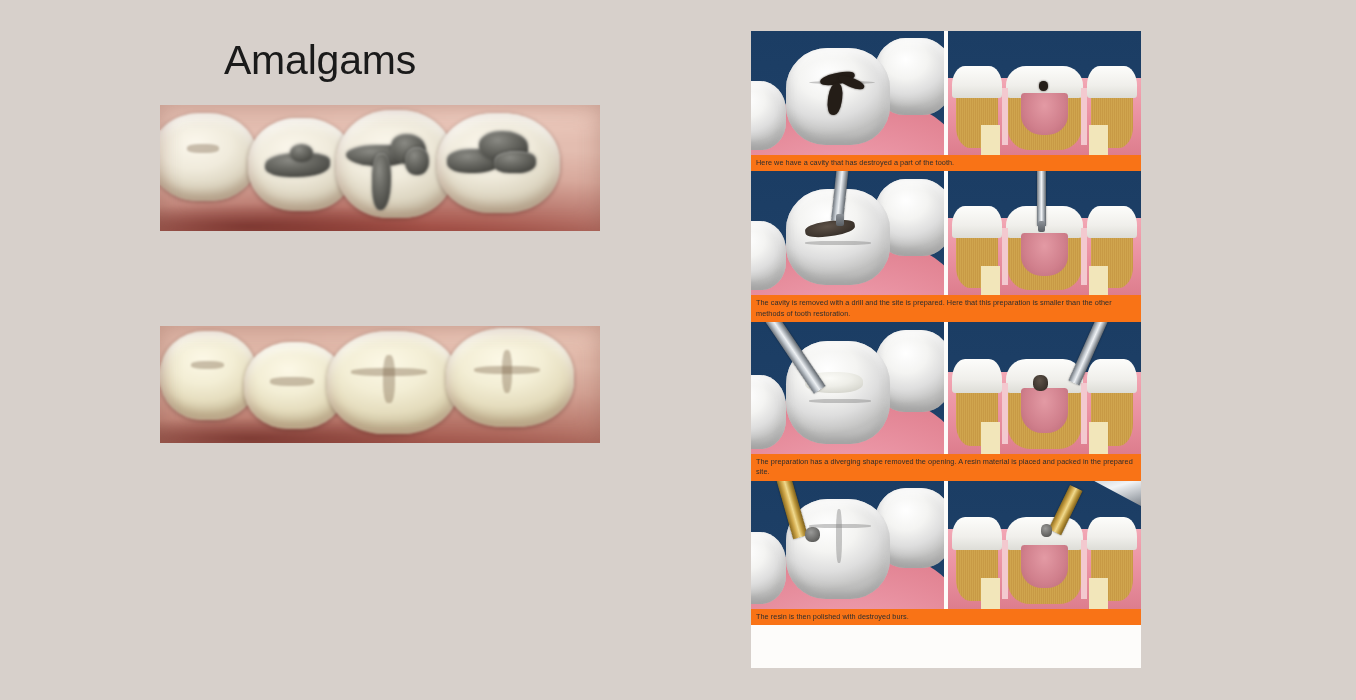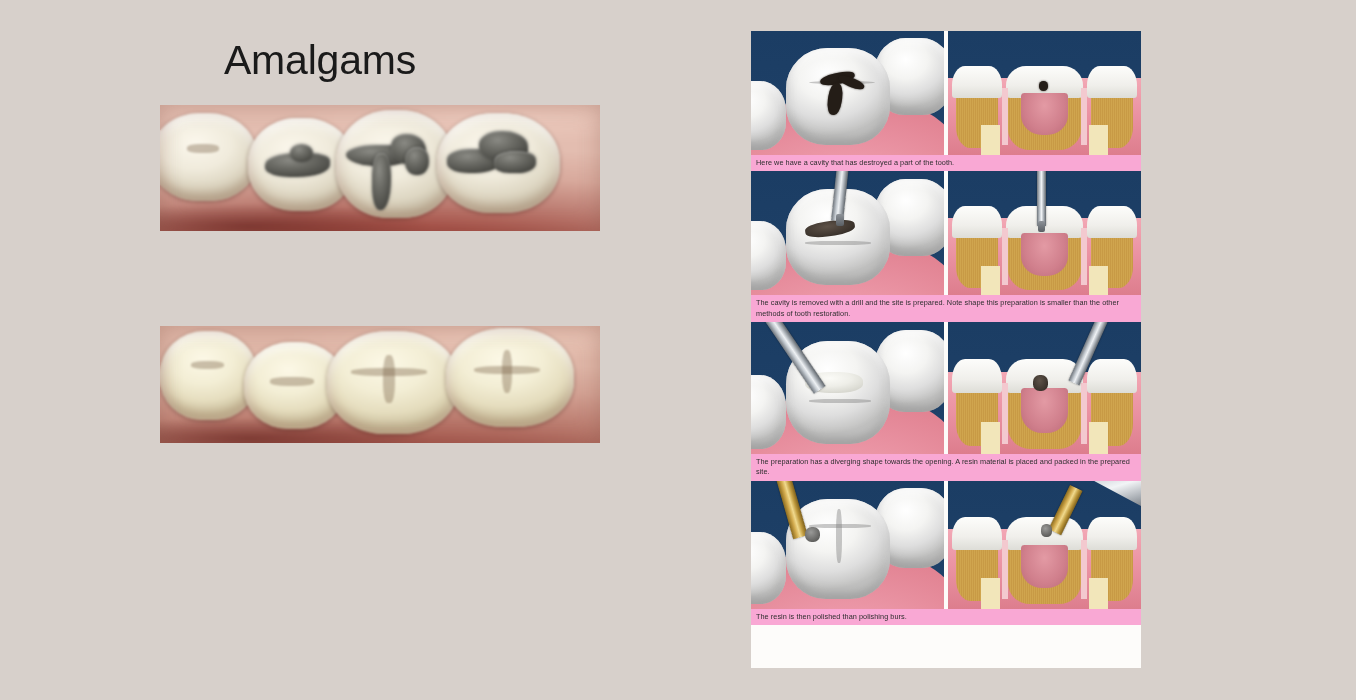--- a/index.html
+++ b/index.html
@@ -132,21 +132,21 @@
     gap: 4px;
     width: 100%;
   }
   .proc-img {
     position: relative;
     flex: 1 1 0;
     overflow: hidden;
     background: #1d3f66;
   }
   .proc-caption {
-    background: #f9a8d4;
+    background: #f97316;
     color: #2e2e2e;
     font-size: 7.3px;
     line-height: 1.42;
     padding: 3px 4px 3px 5px;
     font-family: "Liberation Sans", sans-serif;
     letter-spacing: .05px;
   }
 
   
   .scene-bg {
@@ -409,21 +409,21 @@
         <div class="xs-dentin" style="left:74%;top:44%;width:22%;height:50%;border-radius:14% 14% 34% 34%;"></div>
         <div class="xs-pulp" style="left:38%;top:50%;width:24%;height:34%;border-radius:8% 8% 46% 46%;"></div>
         <div class="xs-root-gap" style="left:28%;top:46%;width:3%;height:46%;"></div>
         <div class="xs-root-gap" style="left:69%;top:46%;width:3%;height:46%;"></div>
         <div class="xs-bone" style="left:17%;top:76%;width:10%;height:24%;"></div>
         <div class="xs-bone" style="left:73%;top:76%;width:10%;height:24%;"></div>
         <div class="drill-shaft" style="left:46%;top:-4%;width:5%;height:48%;"></div>
         <div class="drill-tip" style="left:46.5%;top:40%;width:4%;height:9%;border-radius:2px;"></div>
       </div>
     </div>
-    <div class="proc-caption">The cavity is removed with a drill and the site is prepared. Note shape this preparation is smaller than the other methods of tooth restoration.</div>
+    <div class="proc-caption">The cavity is removed with a drill and the site is prepared. Here that this preparation is smaller than the other methods of tooth restoration.</div>
   </div>
 
   <div class="proc-row">
     <div class="proc-images" style="height:132px;">
 
       <div class="proc-img">
         <div class="scene-bg"></div>
         <div class="gum-mass"></div>
         <div class="occl-tooth occl-left"></div>
         <div class="occl-tooth occl-right"></div>
@@ -444,21 +444,21 @@
         <div class="xs-dentin" style="left:74%;top:44%;width:22%;height:50%;border-radius:14% 14% 34% 34%;"></div>
         <div class="xs-pulp" style="left:38%;top:50%;width:24%;height:34%;border-radius:8% 8% 46% 46%;"></div>
         <div class="xs-root-gap" style="left:28%;top:46%;width:3%;height:46%;"></div>
         <div class="xs-root-gap" style="left:69%;top:46%;width:3%;height:46%;"></div>
         <div class="xs-bone" style="left:17%;top:76%;width:10%;height:24%;"></div>
         <div class="xs-bone" style="left:73%;top:76%;width:10%;height:24%;"></div>
         <div class="prep-cavity" style="left:44%;top:40%;width:8%;height:12%;z-index:6;"></div>
         <div class="drill-shaft" style="left:62%;top:-22%;width:6%;height:68%;transform:rotate(24deg);transform-origin:50% 100%;"></div>
       </div>
     </div>
-    <div class="proc-caption">The preparation has a diverging shape towards the opening. A resin material is placed and packed in the prepared site.</div>
+    <div class="proc-caption">The preparation has a diverging shape removed the opening. A resin material is placed and packed in the prepared site.</div>
   </div>
 
   <div class="proc-row">
     <div class="proc-images" style="height:128px;">
 
       <div class="proc-img">
         <div class="scene-bg"></div>
         <div class="gum-mass"></div>
         <div class="occl-tooth occl-left"></div>
         <div class="occl-tooth occl-right"></div>
@@ -481,15 +481,15 @@
         <div class="xs-pulp" style="left:38%;top:50%;width:24%;height:34%;border-radius:8% 8% 46% 46%;"></div>
         <div class="xs-root-gap" style="left:28%;top:46%;width:3%;height:46%;"></div>
         <div class="xs-root-gap" style="left:69%;top:46%;width:3%;height:46%;"></div>
         <div class="xs-bone" style="left:17%;top:76%;width:10%;height:24%;"></div>
         <div class="xs-bone" style="left:73%;top:76%;width:10%;height:24%;"></div>
         <div class="handpiece" style="left:76%;top:-10%;width:32%;height:22%;transform:rotate(28deg);border-radius:4px;"></div>
         <div class="bur-gold" style="left:52%;top:2%;width:7%;height:38%;transform:rotate(26deg);transform-origin:50% 100%;"></div>
         <div class="bur-head" style="left:48%;top:34%;width:6%;height:10%;"></div>
       </div>
     </div>
-    <div class="proc-caption">The resin is then polished than polishing burs.</div>
+    <div class="proc-caption">The resin is then polished with destroyed burs.</div>
   </div>
 </div>
 
 </body></html>

